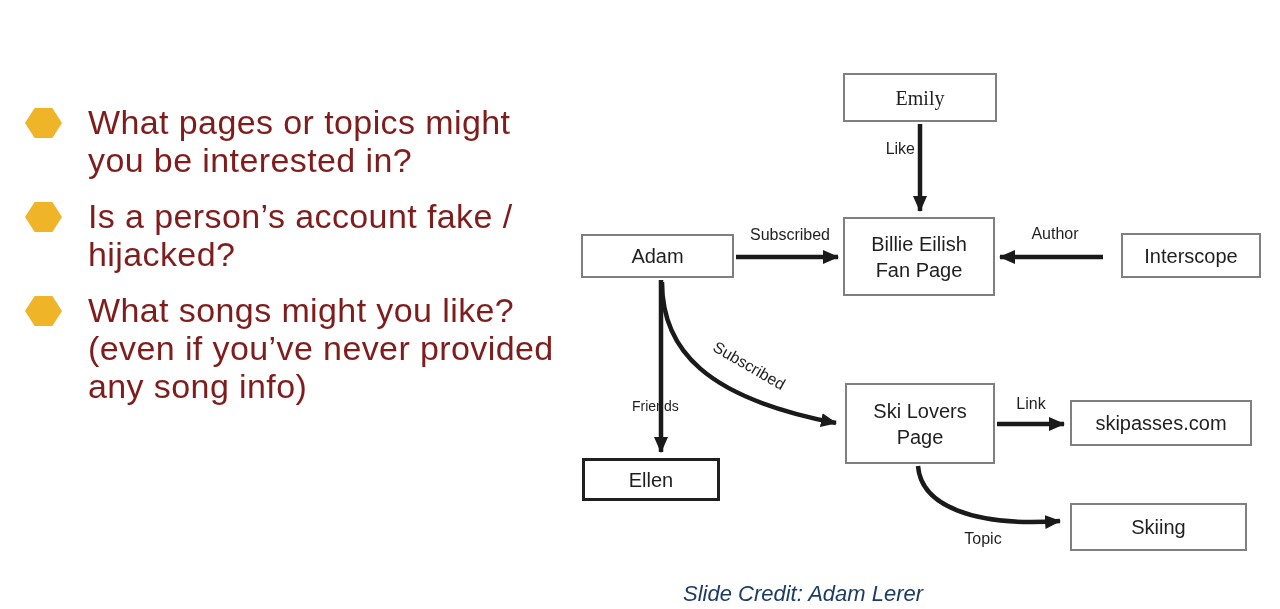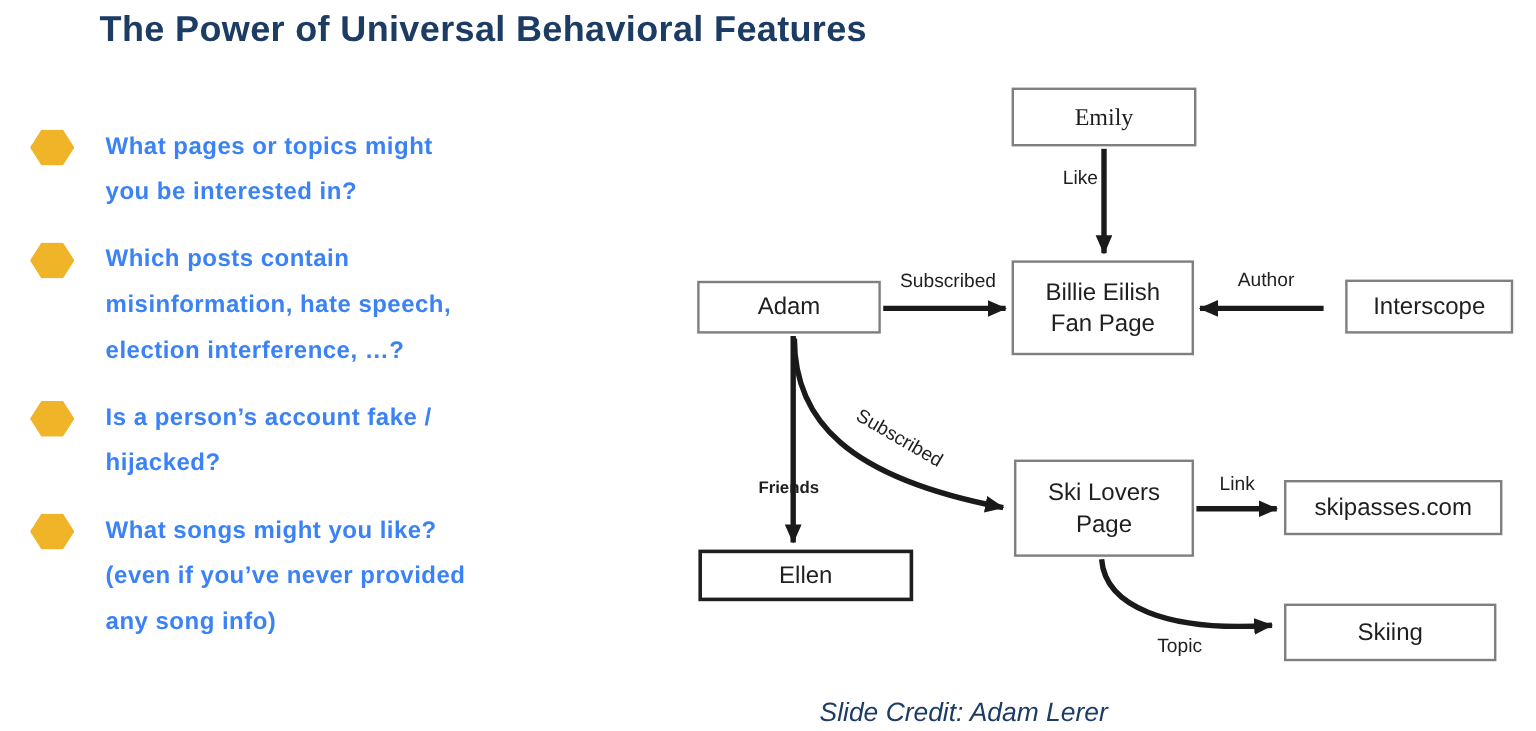--- a/index.html
+++ b/index.html
@@ -40,26 +40,25 @@
   .hex-bullet {
     flex: none;
     width: 37px;
     height: 30px;
     margin-top: 5px;
     margin-right: 26px;
     background: #f0b429;
     clip-path: polygon(26% 0, 74% 0, 100% 50%, 74% 100%, 26% 100%, 0 50%);
   }
   .bullet-text {
-    font-size: 20px;
+    font-size: 34px;
     letter-spacing: 0.4px;
     line-height: 38px;
-    color: #3b82f6;
+    color: #7f1d1d;
     white-space: pre-line;
-    font-weight: bold;
   }
 
   
   .edge-layer {
     position: absolute;
     left: 0; top: 0;
     width: 1280px; height: 609px;
     pointer-events: none;
   }
   .node {
@@ -75,36 +74,36 @@
     justify-content: center;
     text-align: center;
     white-space: pre-line;
   }
   .node.dark { border: 3px solid #1f1f1f; }
 
   .node-emily      { left: 843px;  top: 73px;  width: 154px; height: 49px; font-family: Liberation Serif, serif; }
   .node-adam       { left: 581px;  top: 234px; width: 153px; height: 44px; }
   .node-billie     { left: 843px;  top: 217px; width: 152px; height: 79px; }
   .node-interscope { left: 1075px; top: 233px; width: 140px; height: 45px; margin-left: 46px; }
-  .node-ellen      { left: 582px;  top: 458px; width: 179px; height: 43px; }
+  .node-ellen      { left: 582px;  top: 458px; width: 138px; height: 43px; }
   .node-skilovers  { left: 845px;  top: 383px; width: 150px; height: 81px; }
   .node-skipasses  { left: 1070px; top: 400px; width: 182px; height: 46px; }
   .node-skiing     { left: 1070px; top: 503px; width: 177px; height: 48px; }
 
   .edge-label {
     position: absolute;
     color: #1f1f1f;
     font-size: 16px;
     line-height: 18px;
     white-space: nowrap;
   }
   .label-like        { left: 845px;  top: 140px; width: 70px;  text-align: right; }
   .label-subscribed1 { left: 744px;  top: 226px; width: 92px;  text-align: center; }
   .label-author      { left: 1020px; top: 225px; width: 70px;  text-align: center; }
-  .label-friends     { left: 592px;  top: 397px; font-size: 14px; font-weight: bold; padding-left: 40px; }
+  .label-friends     { left: 592px;  top: 397px; font-size: 14px; font-weight: normal; padding-left: 40px; }
   .label-subscribed2 {
     left: 699px; top: 357px; width: 100px; text-align: center;
     transform: rotate(30deg);
   }
   .label-link        { left: 1001px; top: 395px; width: 60px;  text-align: center; }
   .label-topic       { left: 953px;  top: 530px; width: 60px;  text-align: center; }
 
   
   .credit {
     position: absolute;
@@ -114,33 +113,26 @@
     font-style: italic;
     color: #1c3c64;
     white-space: nowrap;
   }
 </style>
 </head>
 <body>
 
 <div id="slide">
 
-  <h1 class="slide-title">The Power of Universal Behavioral Features</h1>
 
   <div class="bullet-list">
     <div class="bullet-item">
       <span class="hex-bullet"></span>
       <span class="bullet-text">What pages or topics might
 you be interested in?</span>
-    </div>
-    <div class="bullet-item">
-      <span class="hex-bullet"></span>
-      <span class="bullet-text">Which posts contain
-misinformation, hate speech,
-election interference, …?</span>
     </div>
     <div class="bullet-item">
       <span class="hex-bullet"></span>
       <span class="bullet-text">Is a person’s account fake /
 hijacked?</span>
     </div>
     <div class="bullet-item">
       <span class="hex-bullet"></span>
       <span class="bullet-text">What songs might you like?
 (even if you’ve never provided

